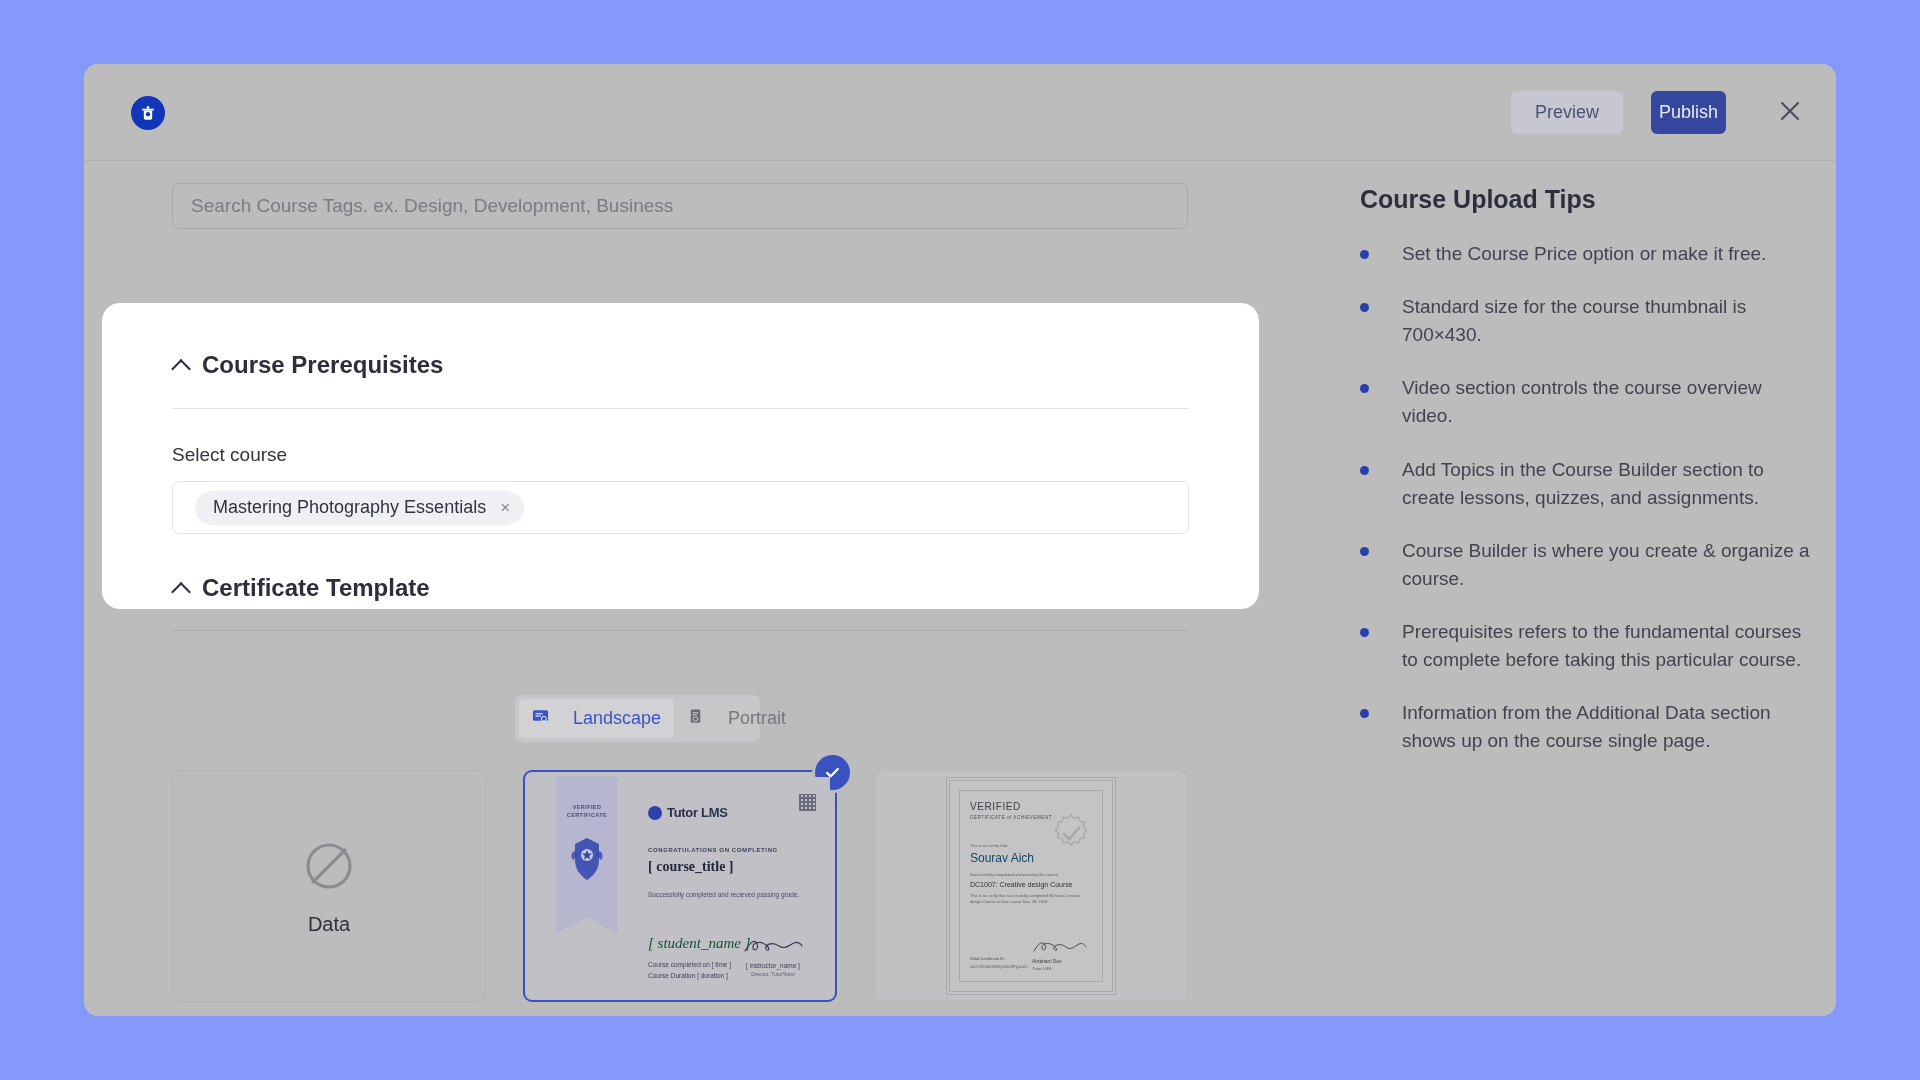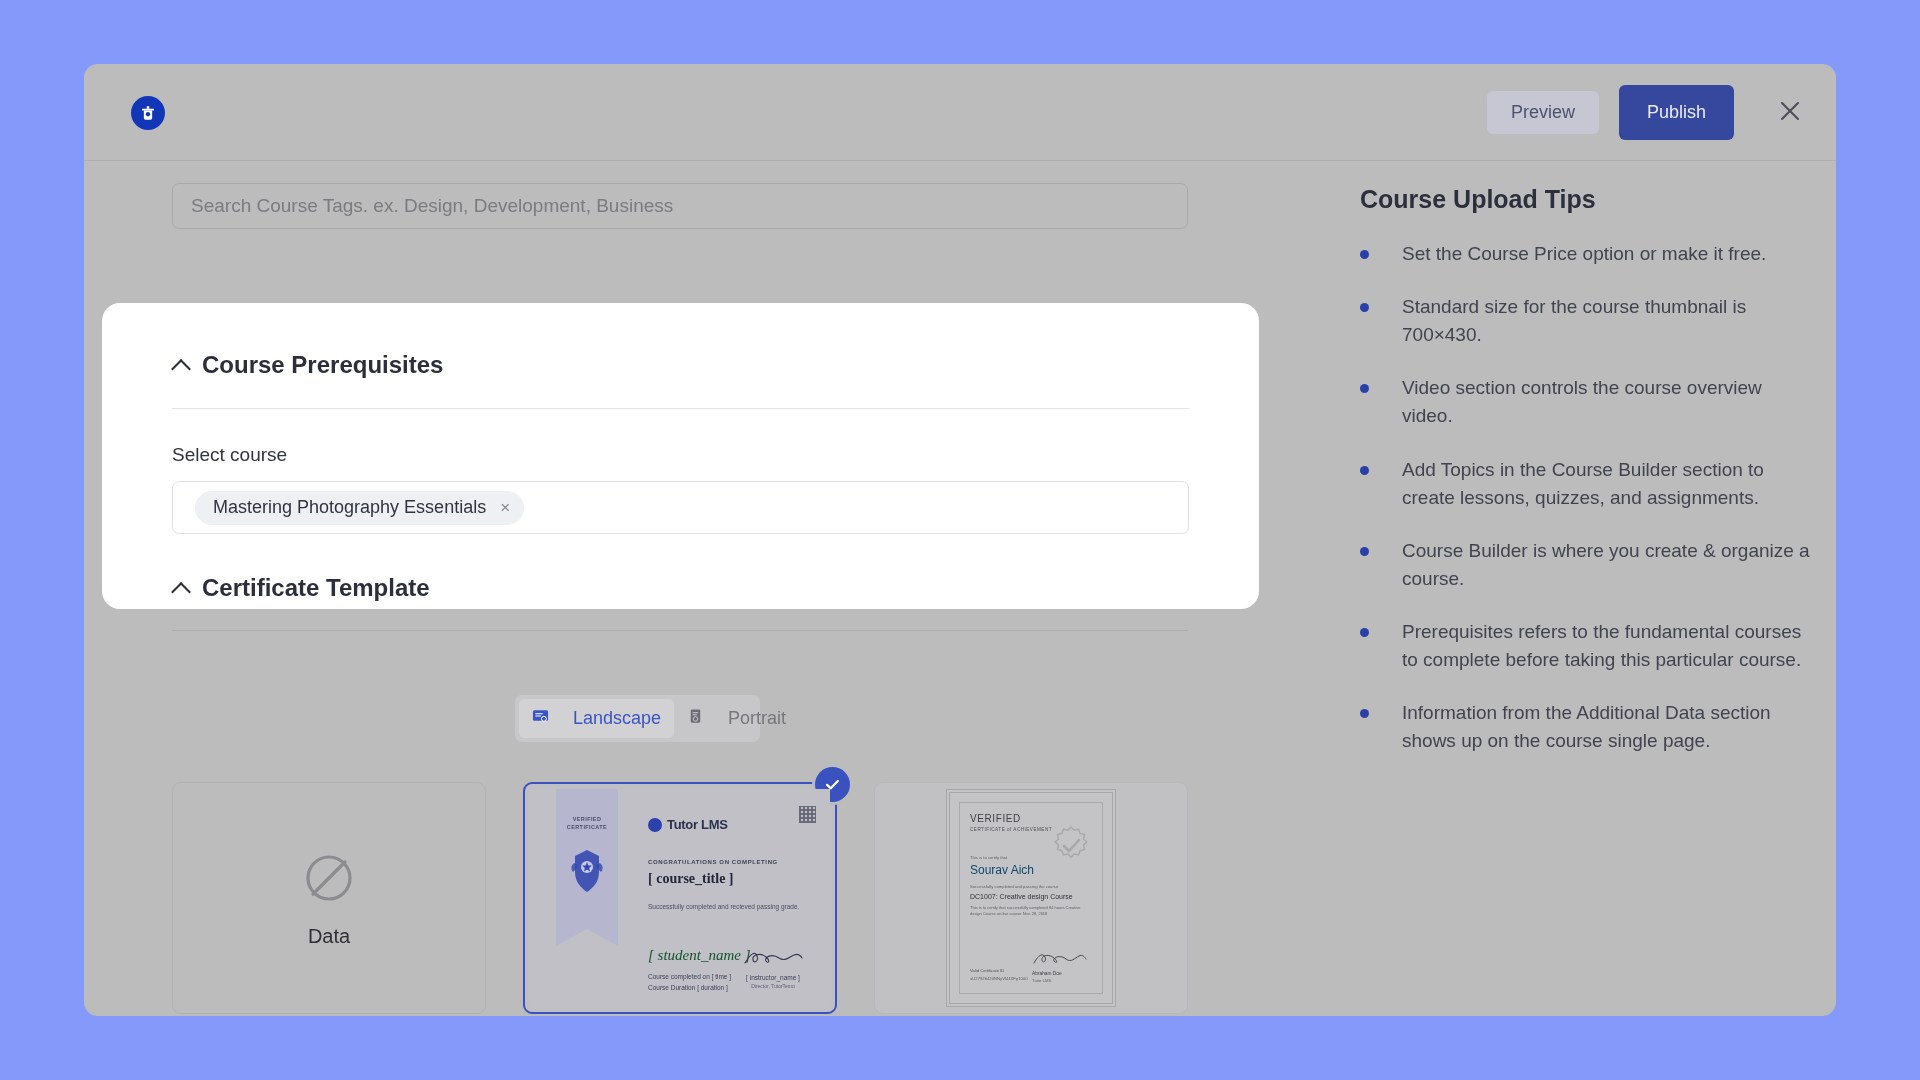--- a/index.html
+++ b/index.html
@@ -29,30 +29,30 @@
   #brand-logo {
     position: absolute; left: 47px; top: 32px;
     width: 34px; height: 34px; border-radius: 50%;
     background: #1236b8;
     display: flex; align-items: center; justify-content: center;
   }
   #brand-logo svg { display:block; }
 
   .hdr-actions {
     position: absolute; right: 22px; top: 0; height: 97px;
-    display: flex; align-items: center; gap: 20px;
+    display: flex; align-items: center; gap: 28px;
   }
   #preview-button {
     height: 43px; padding: 0 24px; border: none; cursor: pointer;
     background: #c6c7d2; color: #4b5270;
     border-radius: 6px; font-size: 18px;
     font-family: "Liberation Sans", sans-serif;
   }
   #publish-button {
-    height: 55px; padding: 0 28px; border: none; cursor: pointer;
+    height: 43px; padding: 0 8px; border: none; cursor: pointer;
     background: #36489e; color: #e9eaf2;
     border-radius: 6px; font-size: 18px;
     font-family: "Liberation Sans", sans-serif;
   }
   #close-button {
     width: 48px; height: 48px; margin-left: 12px;
     display: flex; align-items: center; justify-content: center;
     cursor: pointer; background: transparent; border: none;
   }
 
@@ -134,21 +134,21 @@
     font-size: 18px; cursor: pointer; border: none;
     background: transparent;
     font-family: "Liberation Sans", sans-serif;
   }
   .orient-tab.active { background: #d2d2d4; color: #3b54c4; }
   .orient-tab.inactive { color: #76777c; }
 
   
   #cert-cards { position: absolute; left: 88px; top: 608px; width: 1016px; height: 232px; }
   .cert-card {
-    position: absolute; top: 12px; width: 314px; height: 232px;
+    position: absolute; top: 0; width: 314px; height: 232px;
     border-radius: 9px; cursor: pointer;
   }
   #card-none {
     left: 0; border: 1px solid #b2b2b5;
     display: flex; flex-direction: column;
     align-items: center; justify-content: center; gap: 14px;
   }
   #none-label { font-size: 20px; color: #2f3038; }
 
   #card-landscape {

